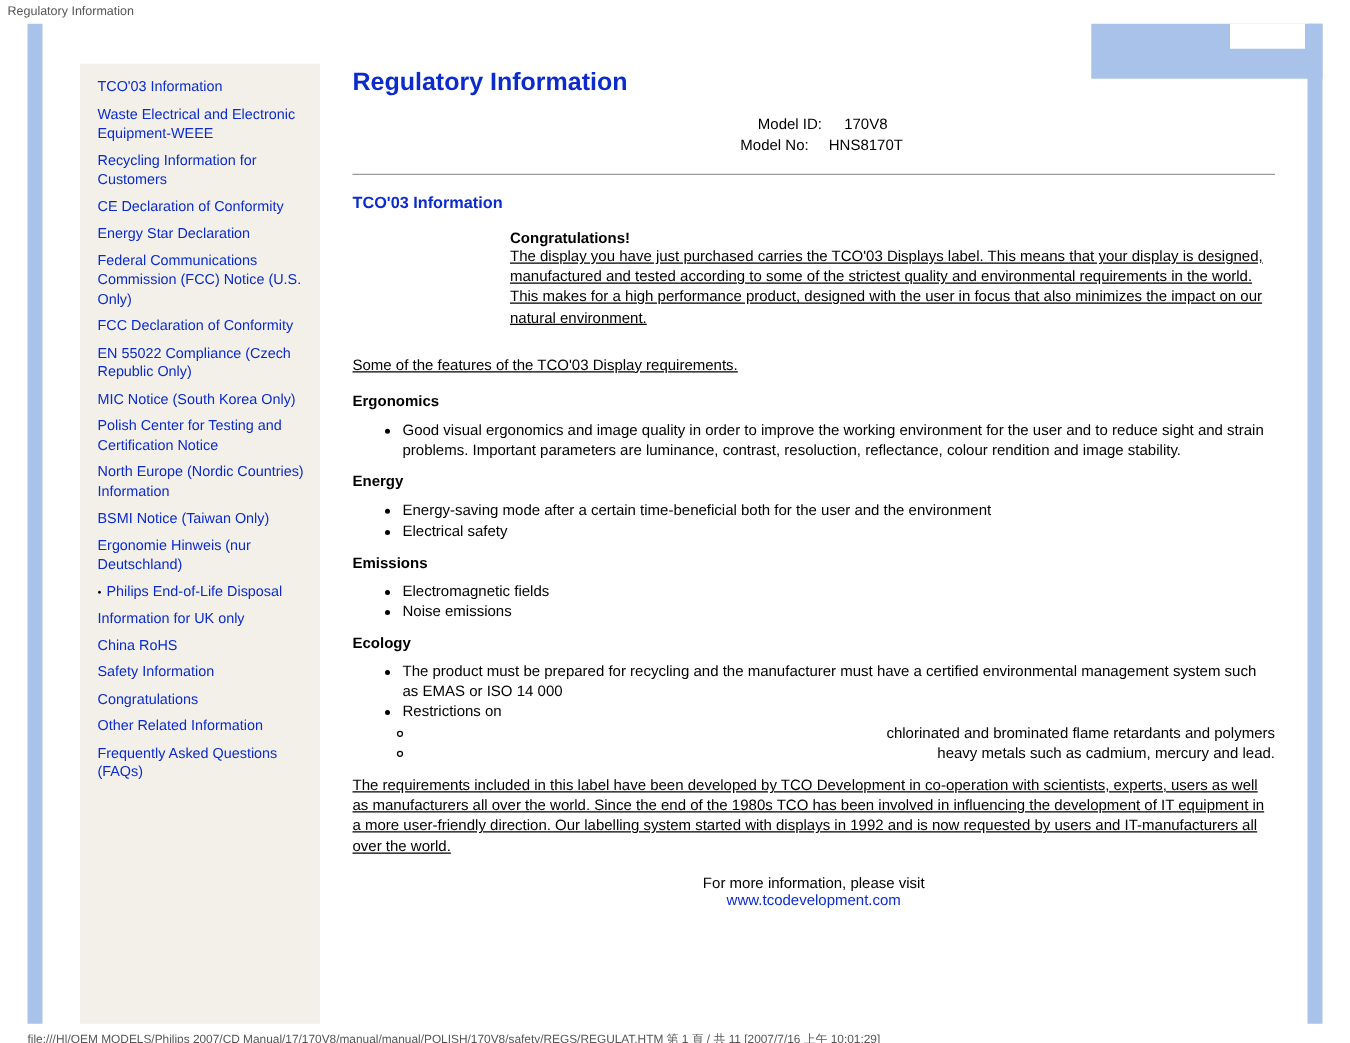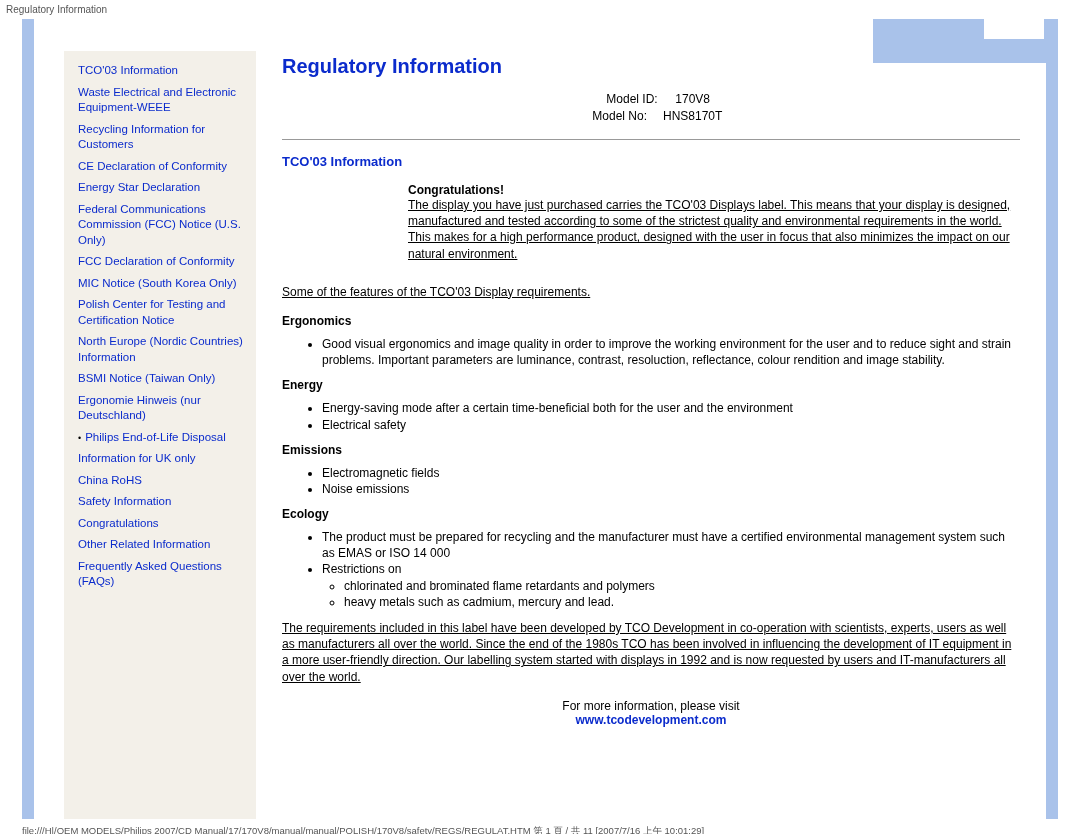--- a/index.html
+++ b/index.html
@@ -103,23 +103,23 @@
     color: #0b2bcc;
     font-size: 13px;
     font-weight: bold;
     margin-bottom: 14px;
   }
   .congrats-block { margin-left: 126px; margin-bottom: 22px; }
   .congrats-block b { font-size: 12px; }
   p.body { font-size: 12px; line-height: 1.35; margin-bottom: 14px; text-decoration: underline; }
   .sub-head { font-weight: bold; font-size: 12px; margin-bottom: 8px; margin-top: 10px; }
   ul.bullets { list-style: disc; margin-left: 40px; margin-bottom: 10px; font-size: 12px; line-height: 1.35; }
-  ul.sub-bullets { list-style: circle; margin-left: 22px; font-size: 12px; line-height: 1.35; }
+  ul.sub-bullets { list-style: circle; margin-left: 10px; font-size: 12px; line-height: 1.35; text-align: right; }
   .more-info { text-align: center; font-size: 12px; margin-top: 6px; }
-  .more-info a { color: #0b2bcc; font-weight: bold; text-decoration: none; }
+  .more-info a { color: #0b2bcc; font-weight: normal; text-decoration: none; }
   .footer-path { font-size: 9.5px; color: #555; padding: 6px 22px; }
 </style>
 </head>
 <body>
 
 <div class="header-bar">Regulatory Information</div>
 
 <div class="outer-frame">
   <div class="blue-border-left"></div>
   <div class="blue-border-right"></div>
@@ -132,20 +132,21 @@
     <nav class="sidebar">
       <div class="sidebar-bg"></div>
       <ul id="sidebar-list">
           <li><a href="#">TCO'03 Information</a></li>
           <li><a href="#">Waste Electrical and Electronic Equipment-WEEE</a></li>
           <li><a href="#">Recycling Information for Customers</a></li>
           <li><a href="#">CE Declaration of Conformity</a></li>
           <li><a href="#">Energy Star Declaration</a></li>
           <li><a href="#">Federal Communications Commission (FCC) Notice (U.S. Only)</a></li>
           <li><a href="#">FCC Declaration of Conformity</a></li>
+          <li><a href="#">EN 55022 Compliance (Czech Republic Only)</a></li>
           <li><a href="#">MIC Notice (South Korea Only)</a></li>
           <li><a href="#">Polish Center for Testing and Certification Notice</a></li>
           <li><a href="#">North Europe (Nordic Countries) Information</a></li>
           <li><a href="#">BSMI Notice (Taiwan Only)</a></li>
           <li><a href="#">Ergonomie Hinweis (nur Deutschland)</a></li>
           <li class="bulleted"><a href="#">Philips End-of-Life Disposal</a></li>
           <li><a href="#">Information for UK only</a></li>
           <li><a href="#">China RoHS</a></li>
           <li><a href="#">Safety Information</a></li>
           <li><a href="#">Congratulations</a></li>

